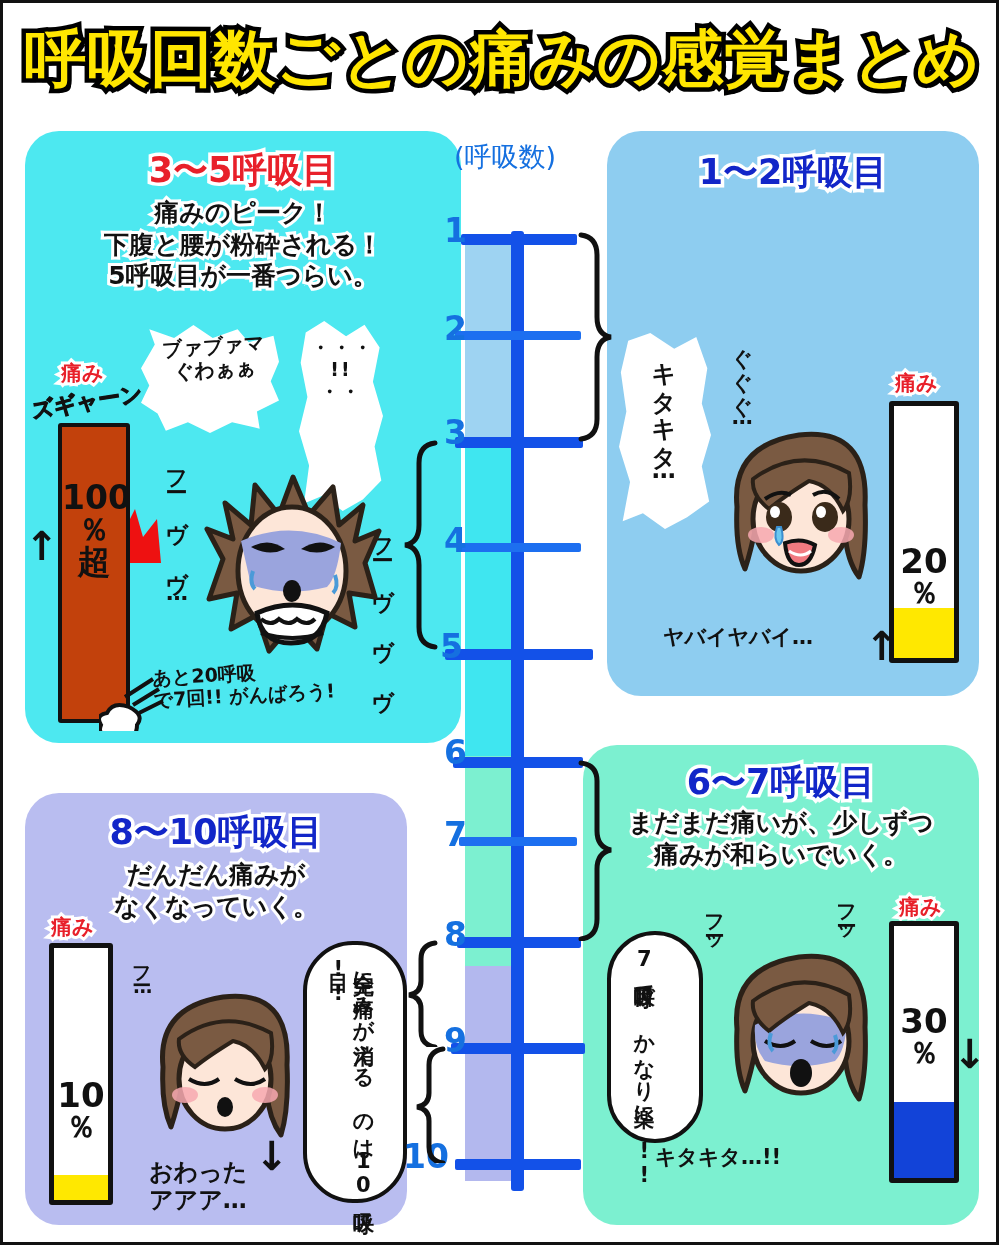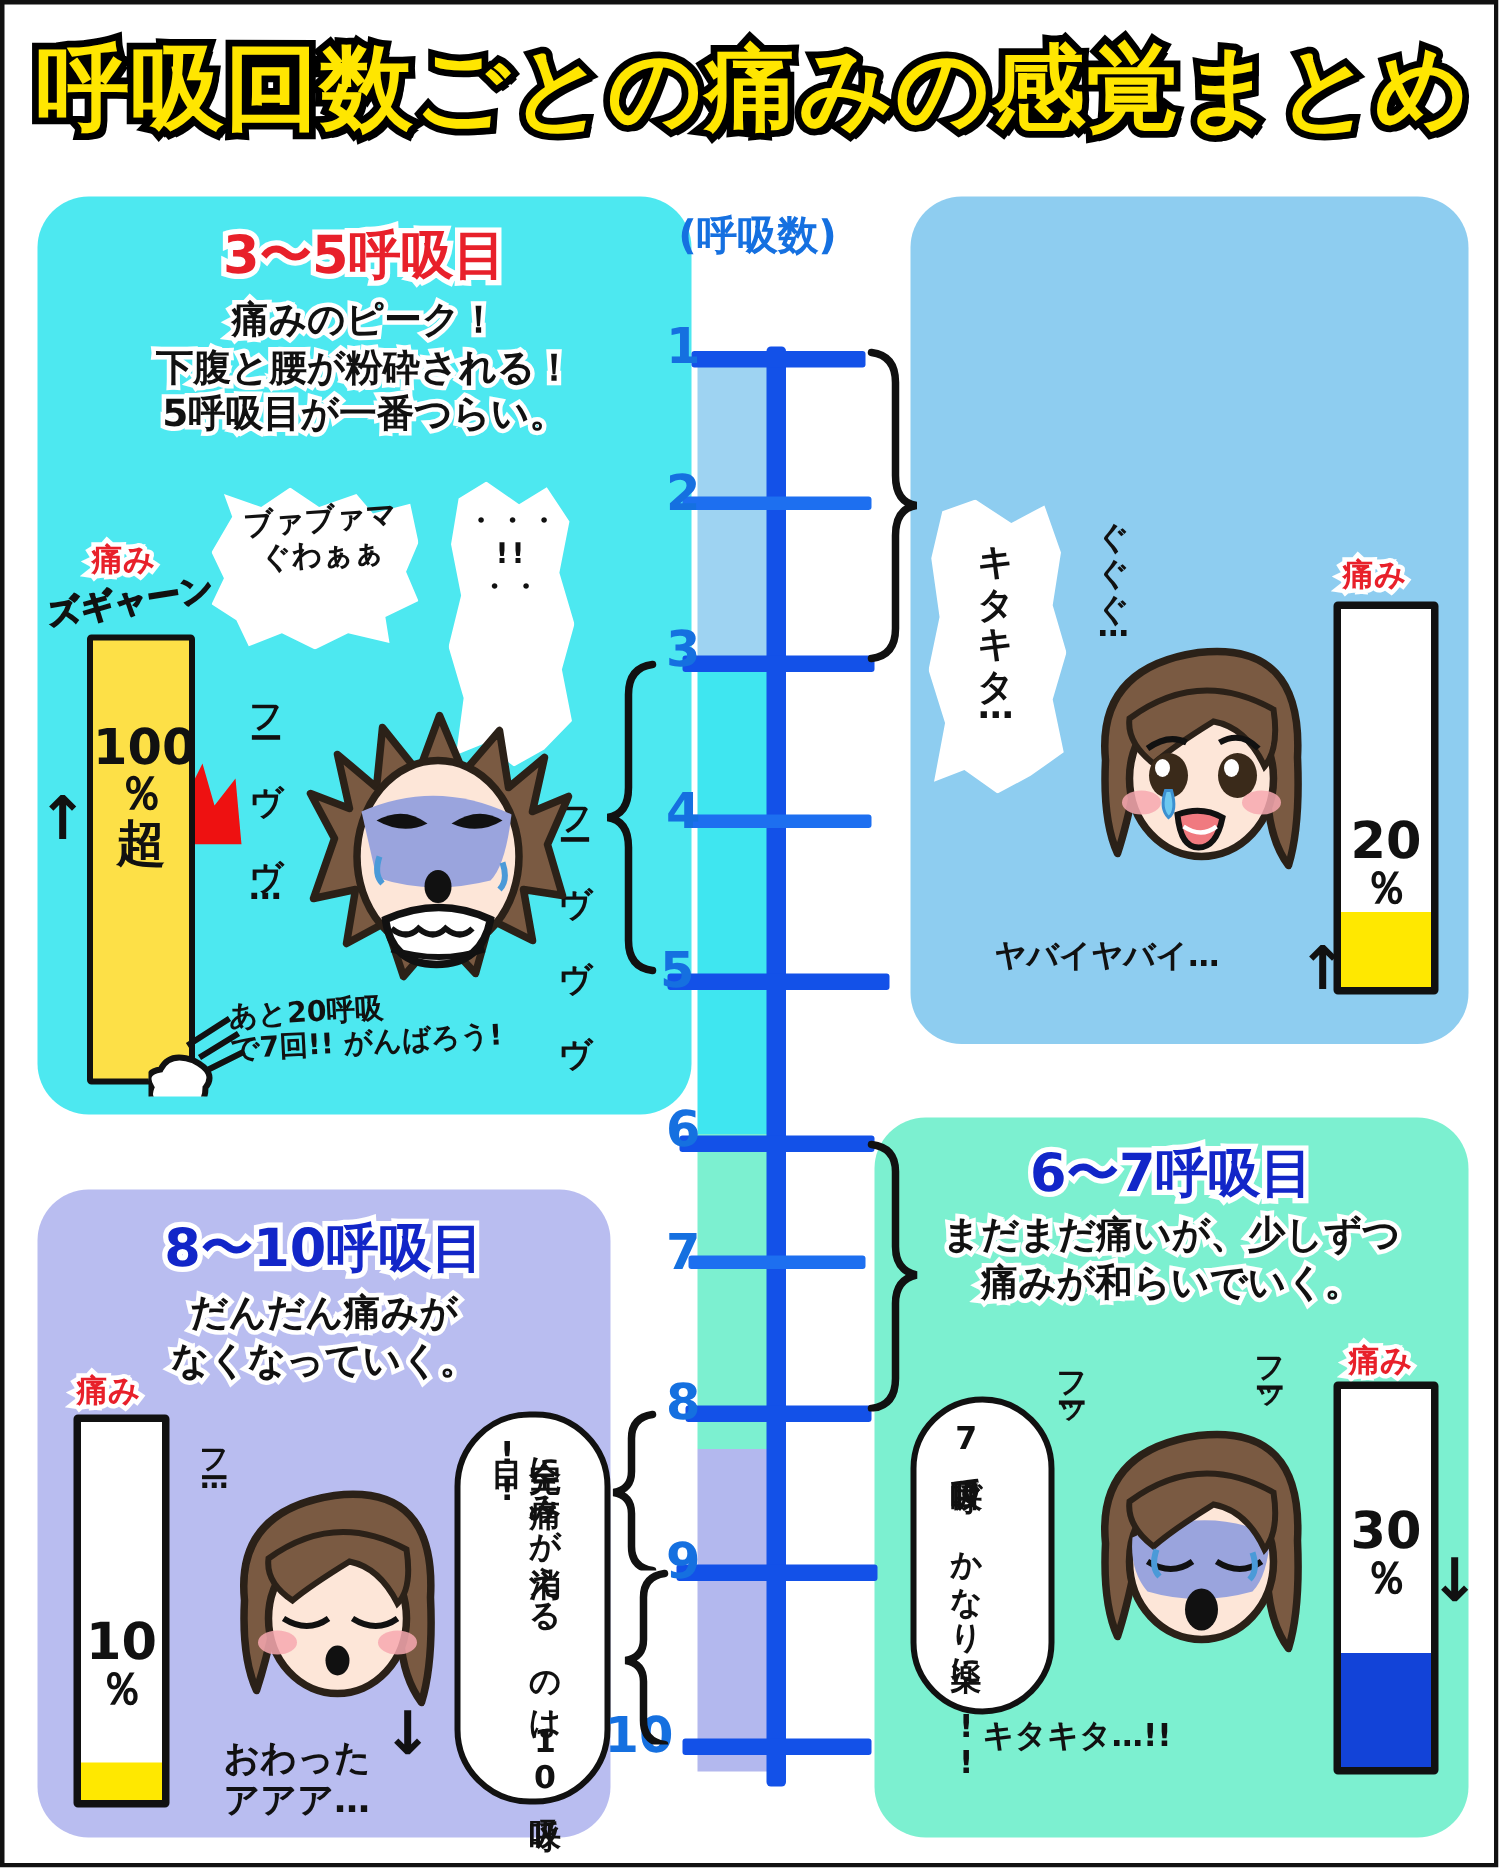--- a/index.html
+++ b/index.html
@@ -53,21 +53,21 @@
   .meter .fill{position:absolute;left:0;width:100%;bottom:0;}
   .meter .pct{
     position:absolute;left:0;width:100%;text-align:center;
     font-family:"DejaVu Sans",sans-serif;font-weight:bold;color:#111;
     line-height:1.0;
   }
   .pct .num{display:block;font-size:34px;}
   .pct .sym{display:block;font-size:30px;}
 
   
-  #meter-35{left:55px;top:420px;width:72px;height:300px;background:#fde047;border:4px solid #111;}
+  #meter-35{left:55px;top:420px;width:72px;height:300px;background:#c2410c;border:4px solid #111;}
   #meter-35 .pct{top:54px;color:#111;}
   #meter-35 .pct .num{font-size:33px;}
   #meter-35 .pct .sym{font-size:31px;}
   #meter-35 .pct .sym2{display:block;font-size:33px;}
   .flame{position:absolute;left:40px;top:372px;width:104px;height:60px;}
 
   #meter-12{left:886px;top:398px;width:70px;height:262px;}
   #meter-12 .fill{height:20%;background:#ffe800;}
   #meter-12 .pct{top:138px;}
 
@@ -76,21 +76,21 @@
   #meter-67 .pct{top:78px;}
 
   #meter-810{left:46px;top:940px;width:64px;height:262px;}
   #meter-810 .fill{height:8%;background:#ffe800;}
   #meter-810 .pct{top:130px;}
 
   
   #axis-area{position:absolute;left:404px;top:128px;width:196px;height:1100px;}
   #axis-label{
     position:absolute;left:0;width:196px;top:8px;text-align:center;
-    font-family:"DejaVu Sans",sans-serif;font-weight:bold;font-size:27px;color:#1570e0;
+    font-family:"DejaVu Sans",sans-serif;font-weight:normal;font-size:27px;color:#1570e0;
     white-space:nowrap;
   }
   #band{position:absolute;left:58px;top:105px;width:56px;height:945px;}
   .band-seg{position:absolute;left:0;width:100%;}
   #axis-line{position:absolute;left:104px;top:100px;width:13px;height:960px;background:#1351e8;border-radius:3px;}
   .tick{position:absolute;height:9px;background:#1d6ff0;border-radius:2px;}
   .tick.major{height:11px;background:#1351e8;}
   .axnum{
     position:absolute;font-family:"DejaVu Sans",sans-serif;font-weight:bold;
     font-size:33px;color:#1570e0;text-align:right;width:56px;
@@ -186,20 +186,21 @@
   </div>
 
   <div class="hand" style="left:150px;top:660px;font-size:19px;transform:rotate(-3deg);">あと20呼吸
 で7回!! がんばろう!</div>
   <svg style="position:absolute;left:96px;top:672px;" width="70" height="56" viewBox="0 0 70 56">
     <path d="M54,4 L26,22 M60,14 L34,30 M64,26 L40,38" stroke="#111" stroke-width="4" fill="none"></path>
     <path d="M30,32 q-16,-6 -22,6 q-12,2 -6,12 q-4,10 8,10 q6,8 16,0 q12,4 12,-10 q8,-10 -8,-18 Z" fill="#fff" stroke="#111" stroke-width="4"></path>
   </svg>
 
   <div class="panel" id="panel-12" style="background: rgb(142, 205, 240);">
+    <div class="panel-title blue" style="top: 18px; color: rgb(18, 38, 200);">1〜2呼吸目</div>
     <div class="pain-label" style="left:288px;top:238px;">痛み</div>
   </div>
 
   <div class="spike" style="left:616px;top:330px;width:92px;height:196px;clip-path:polygon(10% 4%,34% 0%,60% 8%,84% 2%,96% 18%,90% 36%,100% 52%,90% 68%,98% 86%,74% 94%,50% 100%,26% 92%,4% 96%,12% 76%,0% 58%,8% 40%,2% 20%);background:#fff;border:0;"></div>
   <div class="vhand" style="left:646px;top:344px;font-size:24px;">キタキタ…</div>
 
   <div class="vhand" style="left:726px;top:330px;font-size:21px;">ぐぐぐ…</div>
 
   <div class="face" style="left:714px;top:408px;width:166px;height:200px;">
     <svg viewBox="0 0 166 200" width="166" height="200">

